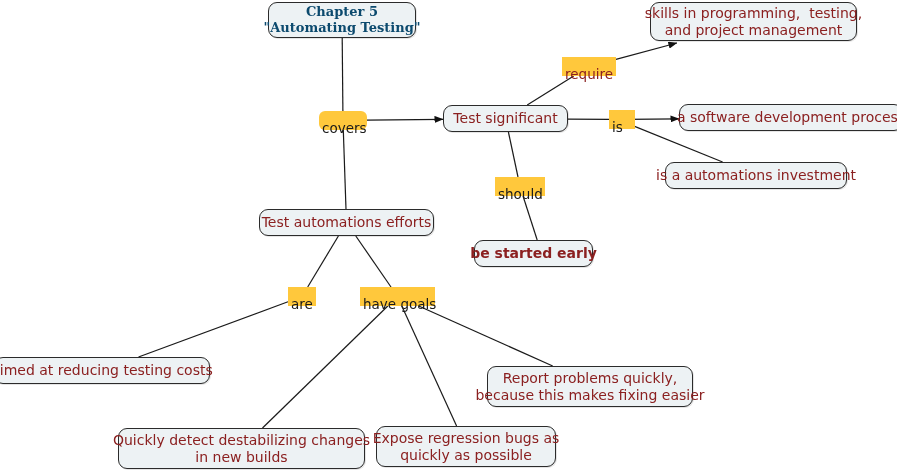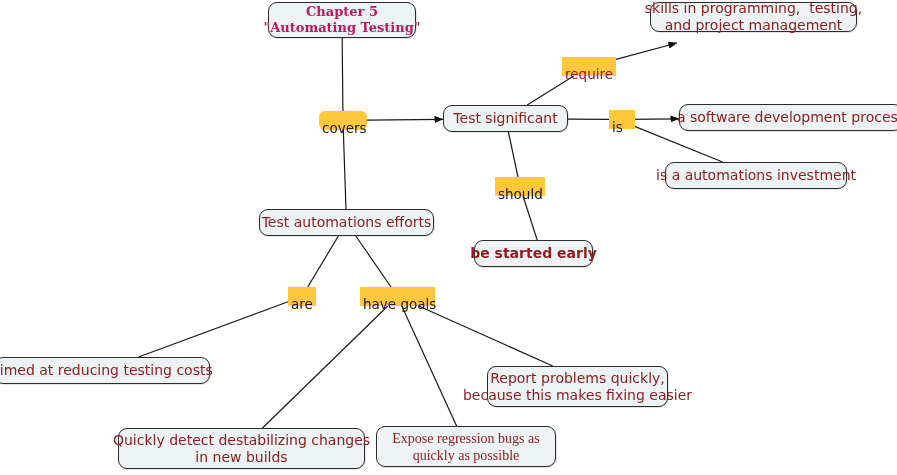--- a/index.html
+++ b/index.html
@@ -36,21 +36,21 @@
     display: flex;
     align-items: center;
     justify-content: center;
     padding: 2px 9px;
     white-space: pre;
     box-shadow: 1px 1px 0 rgba(0,0,0,0.10);
   }
   .node.title {
     font-family: "DejaVu Serif", serif;
     font-weight: bold;
-    color: #be185d;
+    color: #0c4a6e;
     font-size: 13px;
     line-height: 16px;
   }
   .link-label {
     position: absolute;
     background: #ffc83c;
     color: #1a1a1a;
     font-size: 13.5px;
     line-height: 16px;
     padding: 9px 3px;
@@ -88,33 +88,33 @@
         <line x1="355.8" y1="236.0" x2="391.0" y2="287.0"></line>
         <line x1="387.8" y1="306.0" x2="262.5" y2="428.0"></line>
         <line x1="401.8" y1="306.0" x2="456.6" y2="426.0"></line>
         <line x1="418.7" y1="306.0" x2="552.7" y2="366.0"></line>
       </g>
   </svg>
 
   <div id="nodes-layer">
       <div class="node title" style="left: 268px; top: 2px; width: 148px; height: 36px;">Chapter 5
 "Automating Testing"</div>
-      <div class="node" style="left: 650px; top: 2px; width: 207px; height: 30px;">skills in programming,  testing,
+      <div class="node" style="left: 650px; top: 2px; width: 207px; height: 39px;">skills in programming,  testing,
 and project management</div>
       <div class="node" style="left: 443px; top: 105px; width: 125px; height: 27px;">Test significant</div>
       <div class="node" style="left: 679px; top: 104px; width: 224px; height: 27px;">a software development process</div>
       <div class="node" style="left: 665px; top: 162px; width: 182px; height: 27px;">is a automations investment</div>
       <div class="node" style="left: 259px; top: 209px; width: 175px; height: 27px; text-align: right;">Test automations efforts</div>
       <div class="node" style="left: 474px; top: 240px; width: 119px; height: 27px; font-weight: bold;">be started early</div>
       <div class="node" style="left: -6px; top: 357px; width: 216px; height: 27px;">aimed at reducing testing costs</div>
-      <div class="node" style="left: 487px; top: 366px; width: 181px; height: 41px;">Report problems quickly,
+      <div class="node" style="left: 487px; top: 366px; width: 206px; height: 41px;">Report problems quickly,
 because this makes fixing easier</div>
       <div class="node" style="left: 118px; top: 428px; width: 247px; height: 41px;">Quickly detect destabilizing changes
 in new builds</div>
-      <div class="node" style="left: 376px; top: 426px; width: 180px; height: 41px; font-family: Liberation Serif, serif;">Expose regression bugs as
+      <div class="node" style="left: 376px; top: 426px; width: 180px; height: 41px;">Expose regression bugs as
 quickly as possible</div>
     </div>
   <div id="labels-layer">
       <div class="link-label" style="left: 319px; top: 111px; width: 48px; height: 19px; border-radius: 6px;">covers</div>
       <div class="link-label maroon" style="left: 562px; top: 57px; width: 54px; height: 19px;">require</div>
       <div class="link-label" style="left: 609px; top: 110px; width: 26px; height: 19px;">is</div>
       <div class="link-label" style="left: 495px; top: 177px; width: 50px; height: 19px;">should</div>
       <div class="link-label" style="left: 288px; top: 287px; width: 28px; height: 19px;">are</div>
       <div class="link-label" style="left: 360px; top: 287px; width: 75px; height: 19px;">have goals</div>
     </div>

